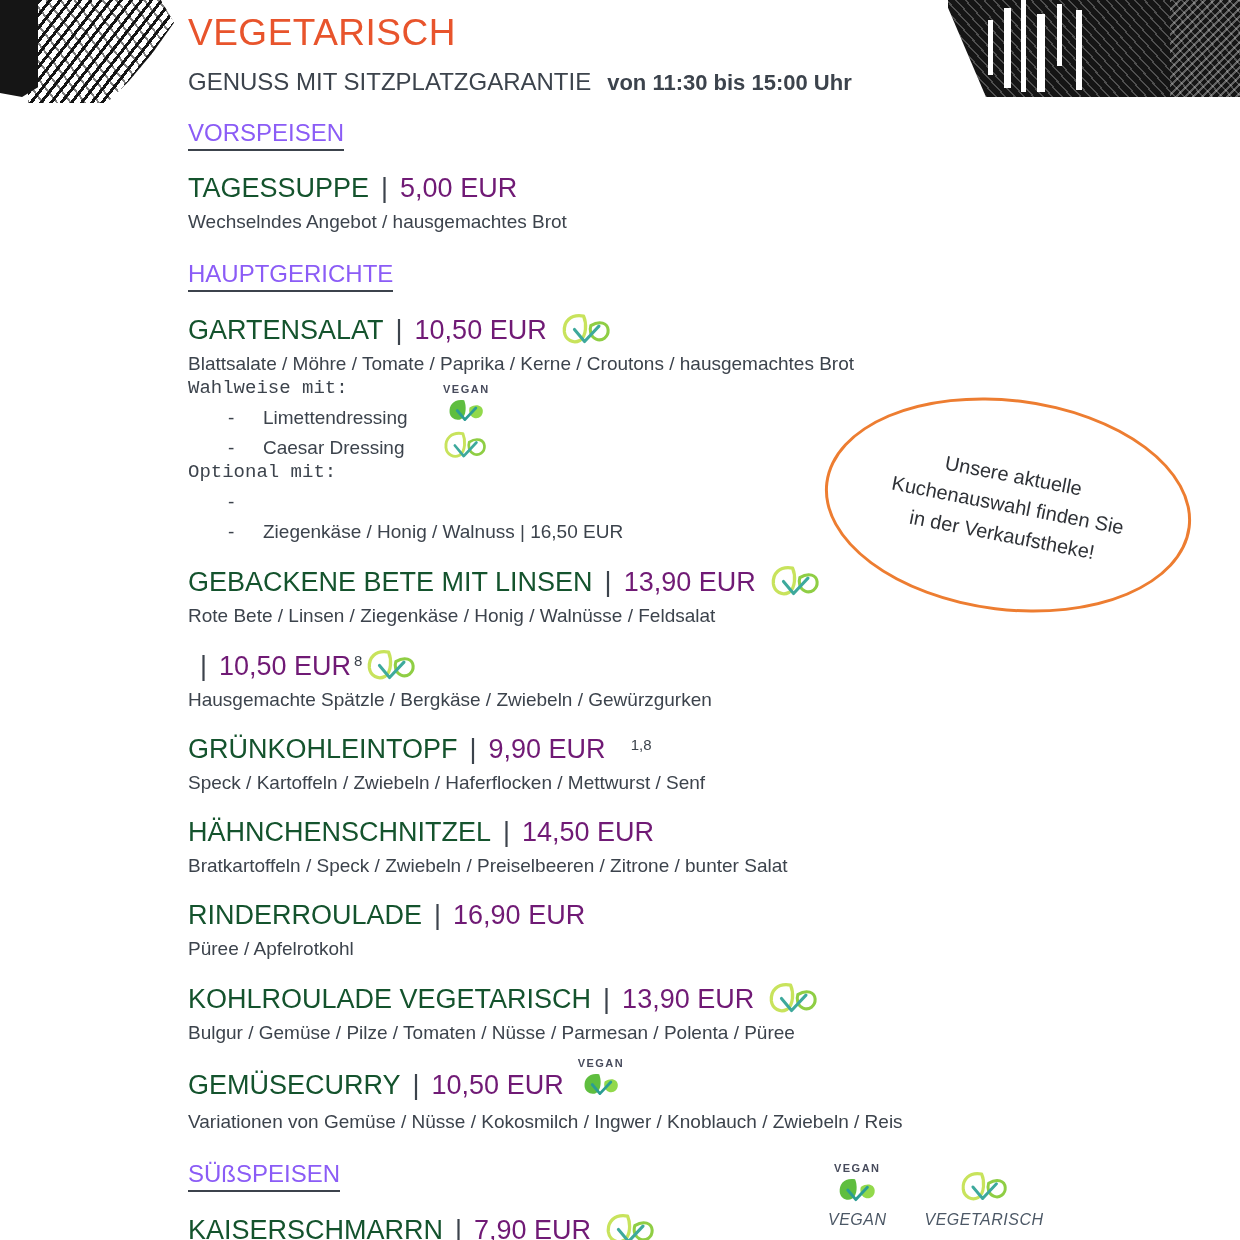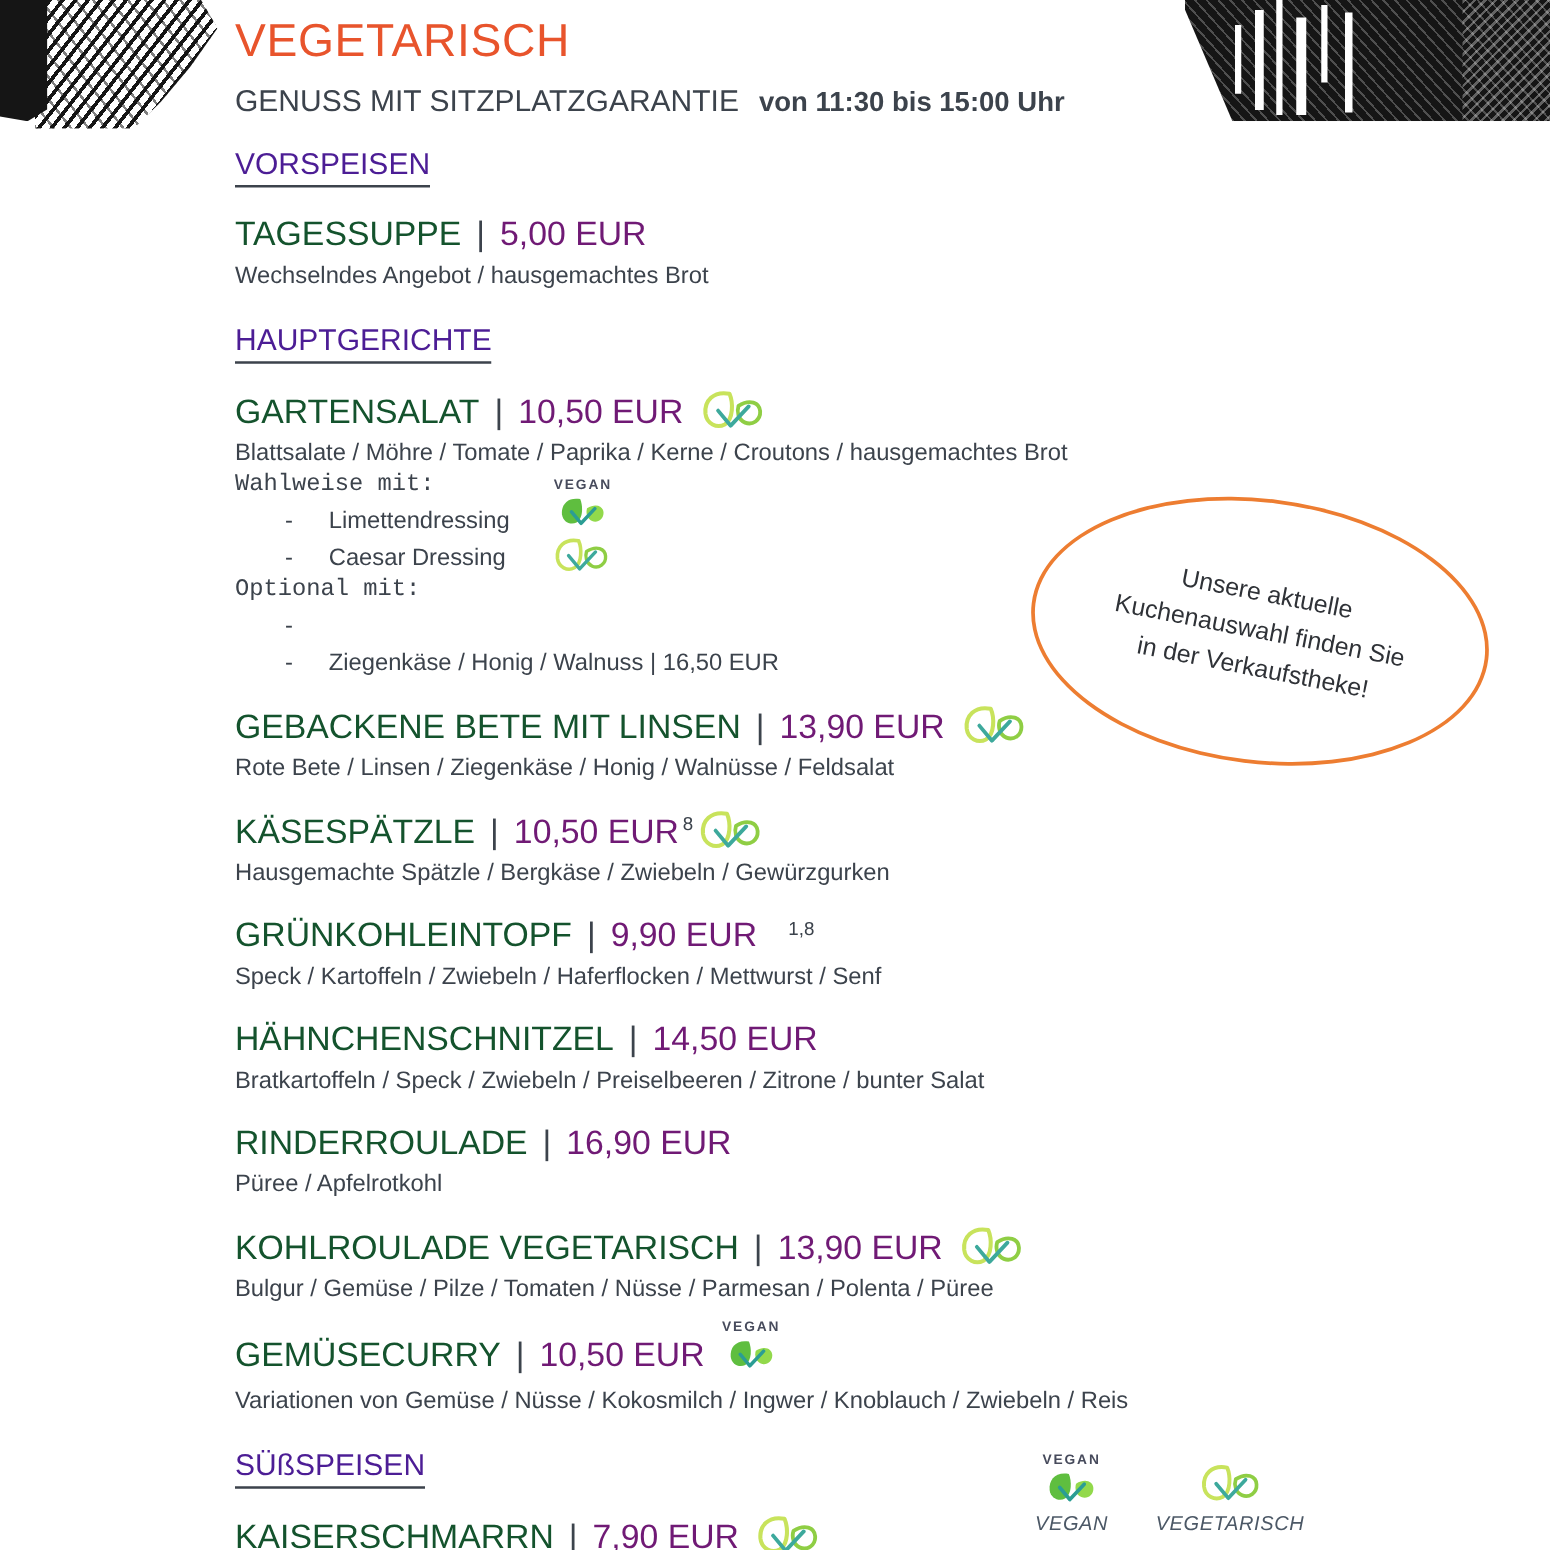--- a/index.html
+++ b/index.html
@@ -30,21 +30,21 @@
 
   
   .menu{position:absolute;left:188px;top:12px;width:1012px;}
   .title{font-size:37px;line-height:42px;color:#E8542C;font-weight:400;letter-spacing:.5px;}
   .subtitle-row{margin-top:14px;font-size:24px;line-height:28px;color:#3C434C;white-space:nowrap;}
   .hours{font-size:22px;margin-left:16px;font-weight:bold;}
 
   .section{margin-top:22px;}
   .section.gap-lg{margin-top:26px;}
   .section-heading{display:inline-block;font-size:24px;line-height:28px;font-weight:400;
-    color:#4c1d95;border-bottom:2px solid #3C434C;padding-bottom:2px;}
+    color:#8b5cf6;border-bottom:2px solid #3C434C;padding-bottom:2px;}
 
   .item{margin-top:20px;}
   .item-line{display:flex;align-items:center;font-size:27px;line-height:34px;white-space:nowrap;}
   .item-name{color:#14532d;}
   .sep{color:#3C434C;margin:0 12px;}
   .item-price{color:#701a75;}
   sup.fn{font-size:15px;color:#3C434C;margin-left:3px;align-self:flex-start;line-height:1;margin-top:5px;}
   .item-desc{margin-top:5px;font-size:19px;line-height:24px;color:#3C434C;}
 
   .opt-label{font-size:19px;line-height:24px;font-family:Liberation Mono, monospace;}
@@ -188,21 +188,20 @@
         <svg class="icon-veg" viewBox="0 0 52 34">
             <use href="#leaf-outline"></use>
           </svg>
       </div>
       <div class="item-desc">Rote Bete / Linsen / Ziegenkäse / Honig / Walnüsse / Feldsalat</div>
     </div>
 
     
     <div class="item">
       <div class="item-line">
-        <span class="item-name">KÄSESPÄTZLE</span>
         <span class="sep">|</span>
         <span class="item-price">10,50 EUR</span>
         <sup class="fn">8</sup>
         <svg class="icon-veg" style="margin-left:4px" viewBox="0 0 52 34">
             <use href="#leaf-outline"></use>
           </svg>
       </div>
       <div class="item-desc">Hausgemachte Spätzle / Bergkäse / Zwiebeln / Gewürzgurken</div>
     </div>
 

